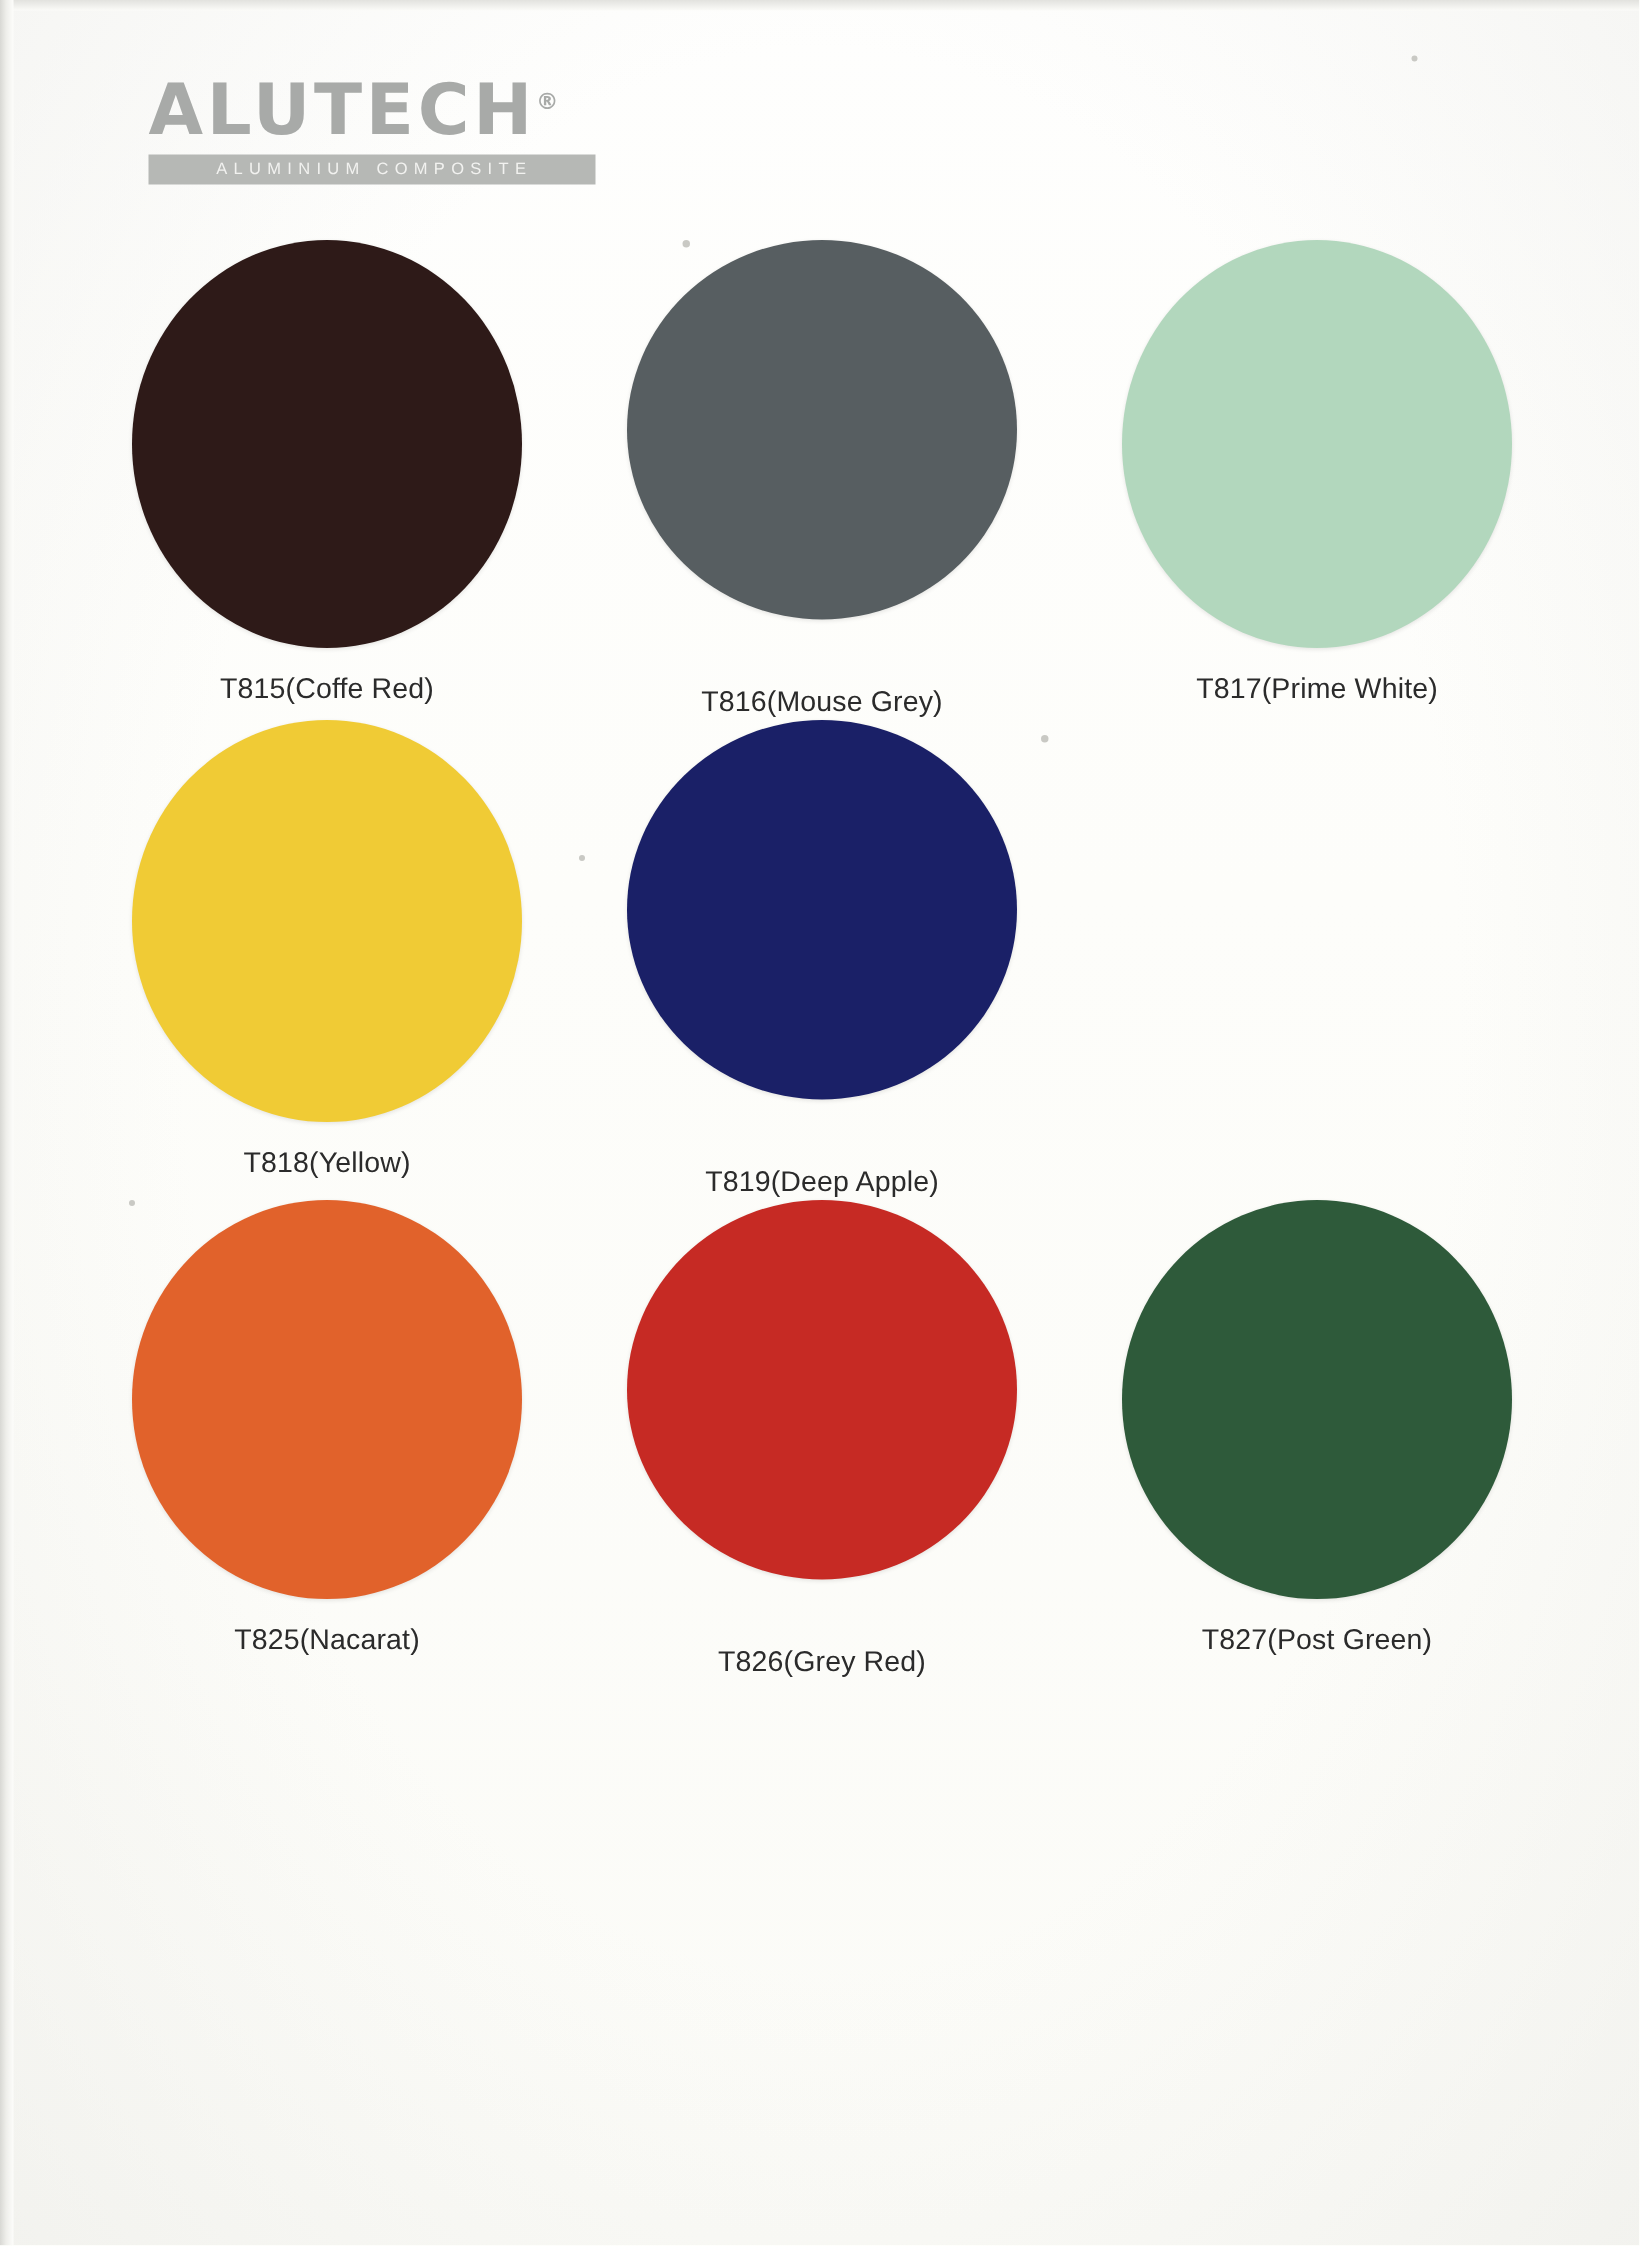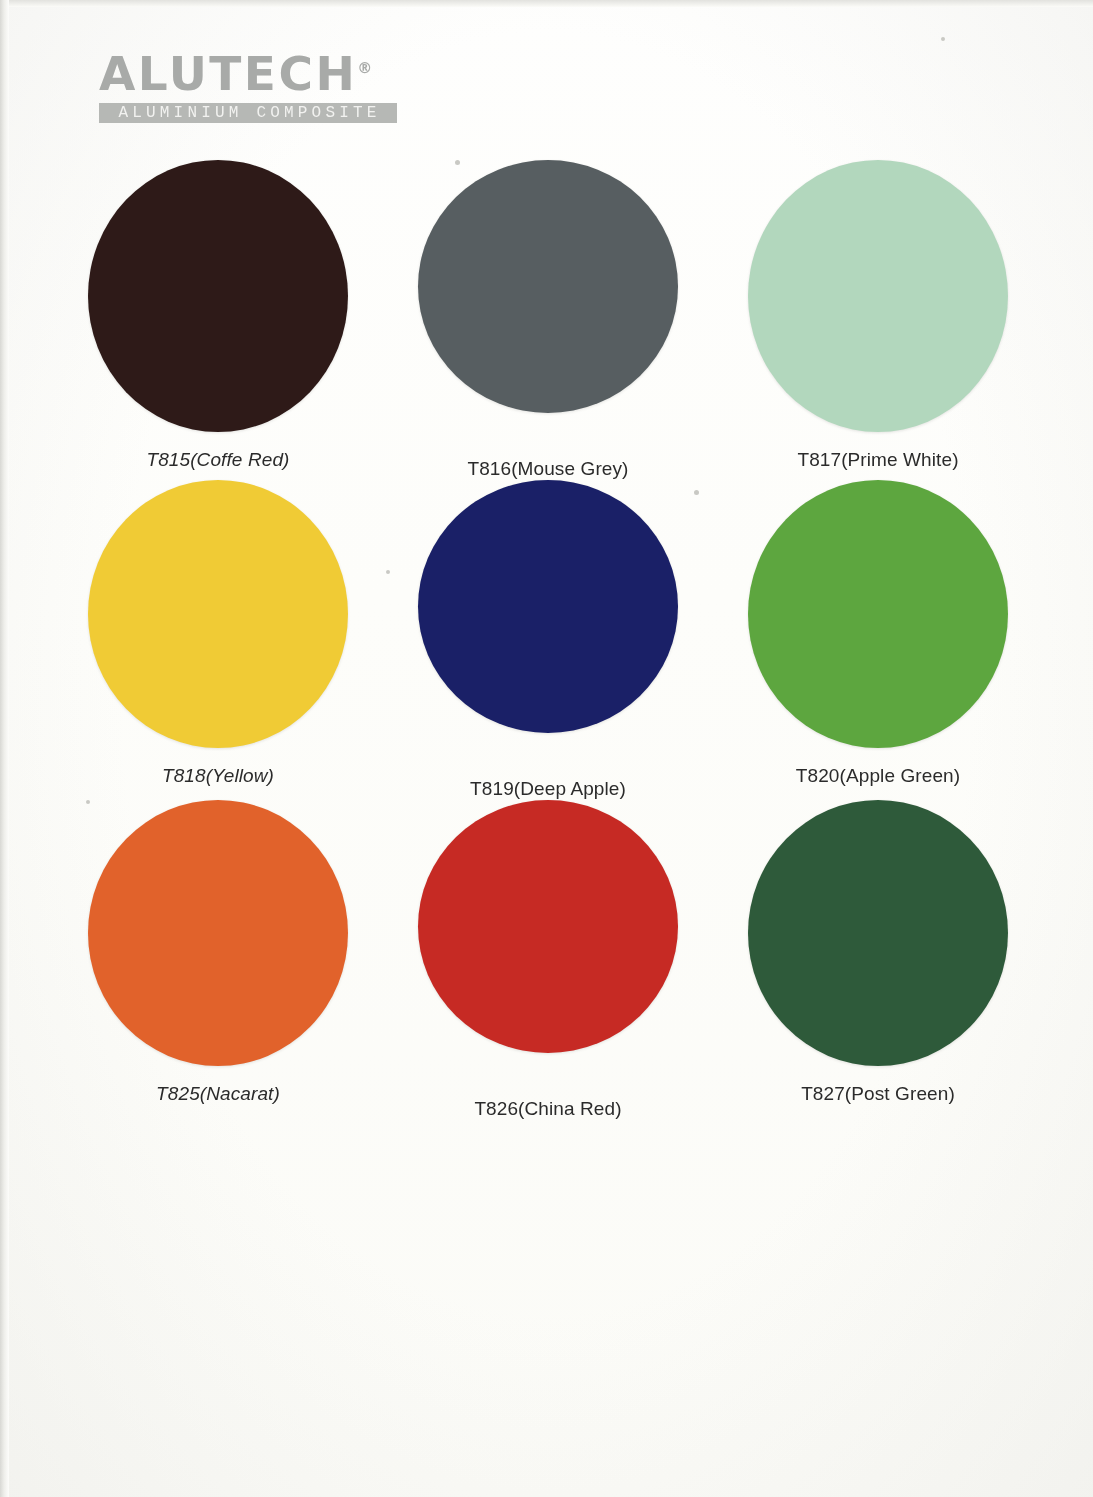--- a/index.html
+++ b/index.html
@@ -71,22 +71,22 @@
   .logo-subbar {
     margin-top: 6px;
     background: #b6b8b5;
     height: 20px;
     width: 298px;
     display: flex;
     align-items: center;
     justify-content: center;
   }
   .logo-subtext {
-    font-family: Liberation Mono, monospace;
-    font-size: 16px;
+    font-family: Liberation Sans, sans-serif;
+    font-size: 11px;
     letter-spacing: 4.2px;
     color: #f2f2f0;
     white-space: nowrap;
     padding-left: 3px;
   }
 
   
   .grid {
     position: absolute;
     left: 0;
@@ -96,21 +96,21 @@
   .grid-row {
     display: flex;
     height: 320px;
   }
   .swatch-cell {
     width: 330px;
     display: flex;
     flex-direction: column;
     align-items: center;
   }
-  .swatch-cell:nth-child(1) { margin-left: 53px; font-style: italic; }
+  .swatch-cell:nth-child(1) { margin-left: 53px; }
   .swatch-cell:nth-child(2) { margin-left: 0px; gap: 28px; }
   .swatch-cell:nth-child(3) { margin-left: 0px; }
 
   .swatch-disc {
     width: 260px;
     height: 270px;
     border-radius: 50%;
     box-shadow: 0 1px 3px rgba(0,0,0,0.10);
   }
   .swatch-label {
@@ -179,35 +179,31 @@
 
     <div class="grid-row row-2">
       <div class="swatch-cell">
         <div class="swatch-disc" style="background:#f0cb35"></div>
         <div class="swatch-label">T818(Yellow)</div>
       </div>
       <div class="swatch-cell">
         <div class="swatch-disc" style="background:#1a2067"></div>
         <div class="swatch-label">T819(Deep Apple)</div>
       </div>
-      <div class="swatch-cell">
-        <div class="swatch-disc" style="background:#5da63f"></div>
-        <div class="swatch-label">T820(Apple Green)</div>
-      </div>
     </div>
 
 
     <div class="grid-row row-4">
       <div class="swatch-cell">
         <div class="swatch-disc" style="background:#e1622b"></div>
         <div class="swatch-label">T825(Nacarat)</div>
       </div>
       <div class="swatch-cell">
         <div class="swatch-disc" style="background:#c62a24"></div>
-        <div class="swatch-label">T826(China Red)</div>
+        <div class="swatch-label">T826(Grey Red)</div>
       </div>
       <div class="swatch-cell">
         <div class="swatch-disc" style="background:#2e5a3a"></div>
         <div class="swatch-label">T827(Post Green)</div>
       </div>
     </div>
 
   </div>
 </div>
 

